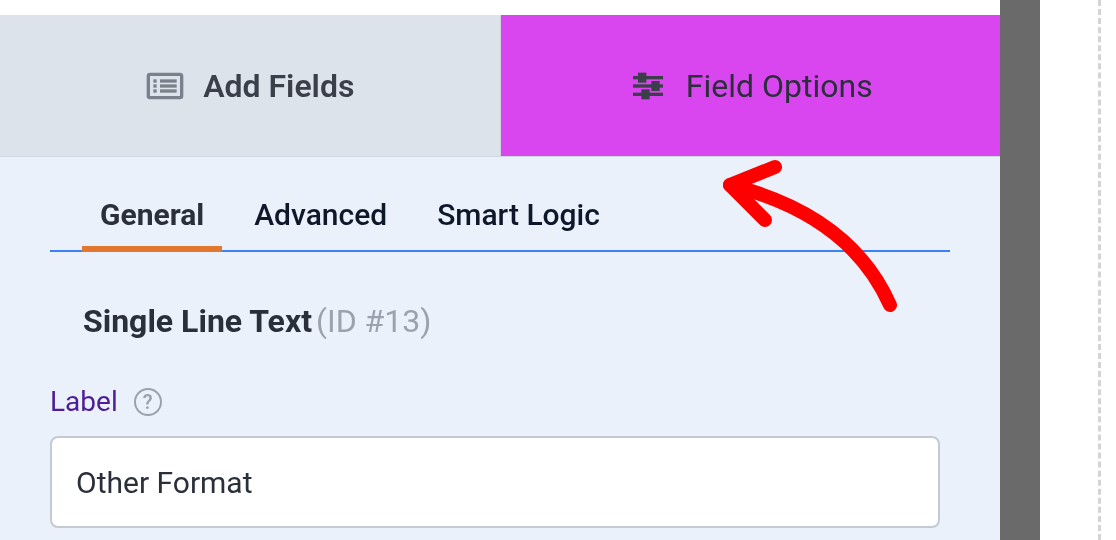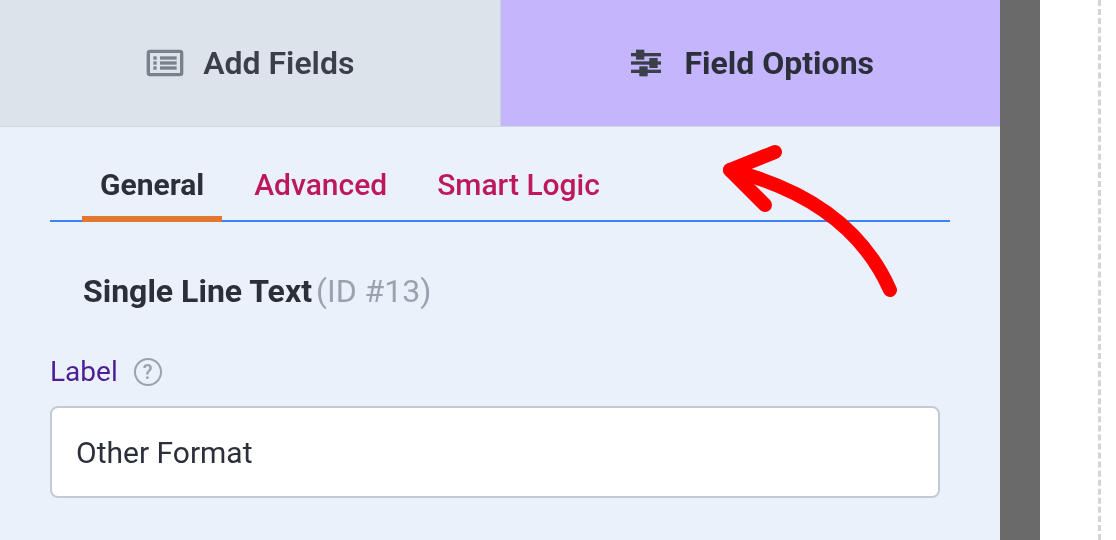--- a/index.html
+++ b/index.html
@@ -16,58 +16,59 @@
       overflow: hidden;
     }
     .panel {
       width: 1000px;
       height: 540px;
       background: #eaf1fb;
       position: relative;
     }
     .top-tabs {
       display: flex;
-      height: 127px;
+      height: 142px;
       border-bottom: 1px solid #d0d7e0;
+      margin-top: 15px;
     }
     .top-tab {
       flex: 1;
       display: flex;
       align-items: center;
       justify-content: center;
       gap: 18px;
       font-size: 32px;
       font-weight: 600;
       color: #3a3f4a;
       cursor: pointer;
     }
     .top-tab.inactive {
       background: #dde3eb;
       border-right: 1px solid #cdd4dd;
     }
     .top-tab.active {
-      background: #c4b5fd;
-      color: #2a2f3a;
-      font-weight: 700;
+      background: #d946ef;
+      color: #2a2f3a;
+      font-weight: 400;
     }
     .icon-svg {
       width: 40px;
       height: 40px;
       flex-shrink: 0;
     }
     .sub-tabs {
       display: flex;
       padding: 40px 50px 0 50px;
       gap: 50px;
       border-bottom: 2px solid #3b82f6;
       margin: 0 50px;
     }
     .sub-tab {
       font-size: 30px;
-      color: #be185d;
+      color: #0f172a;
       padding-bottom: 18px;
       cursor: pointer;
       font-weight: 500;
       position: relative;
     }
     .sub-tab.active {
       color: #2a2f3a;
       font-weight: 700;
     }
     .sub-tab.active::after {

